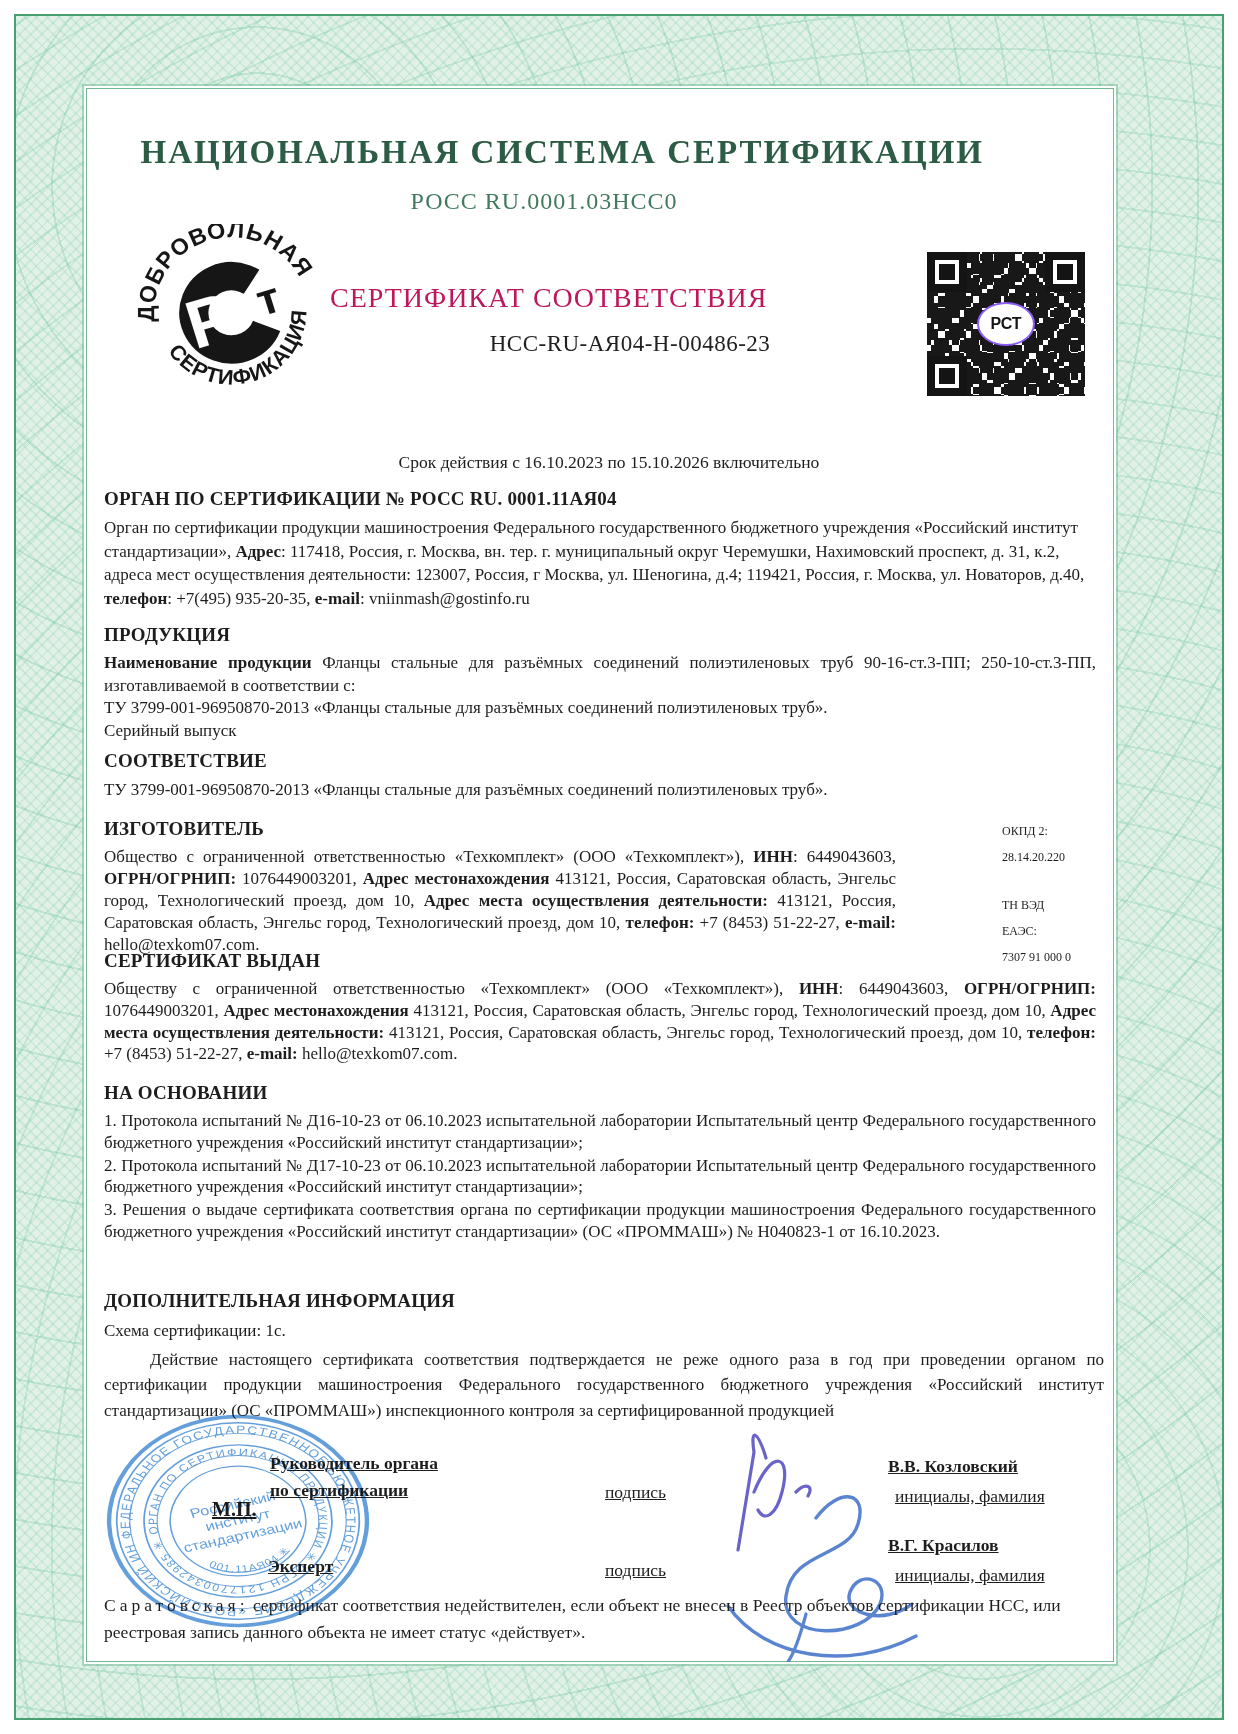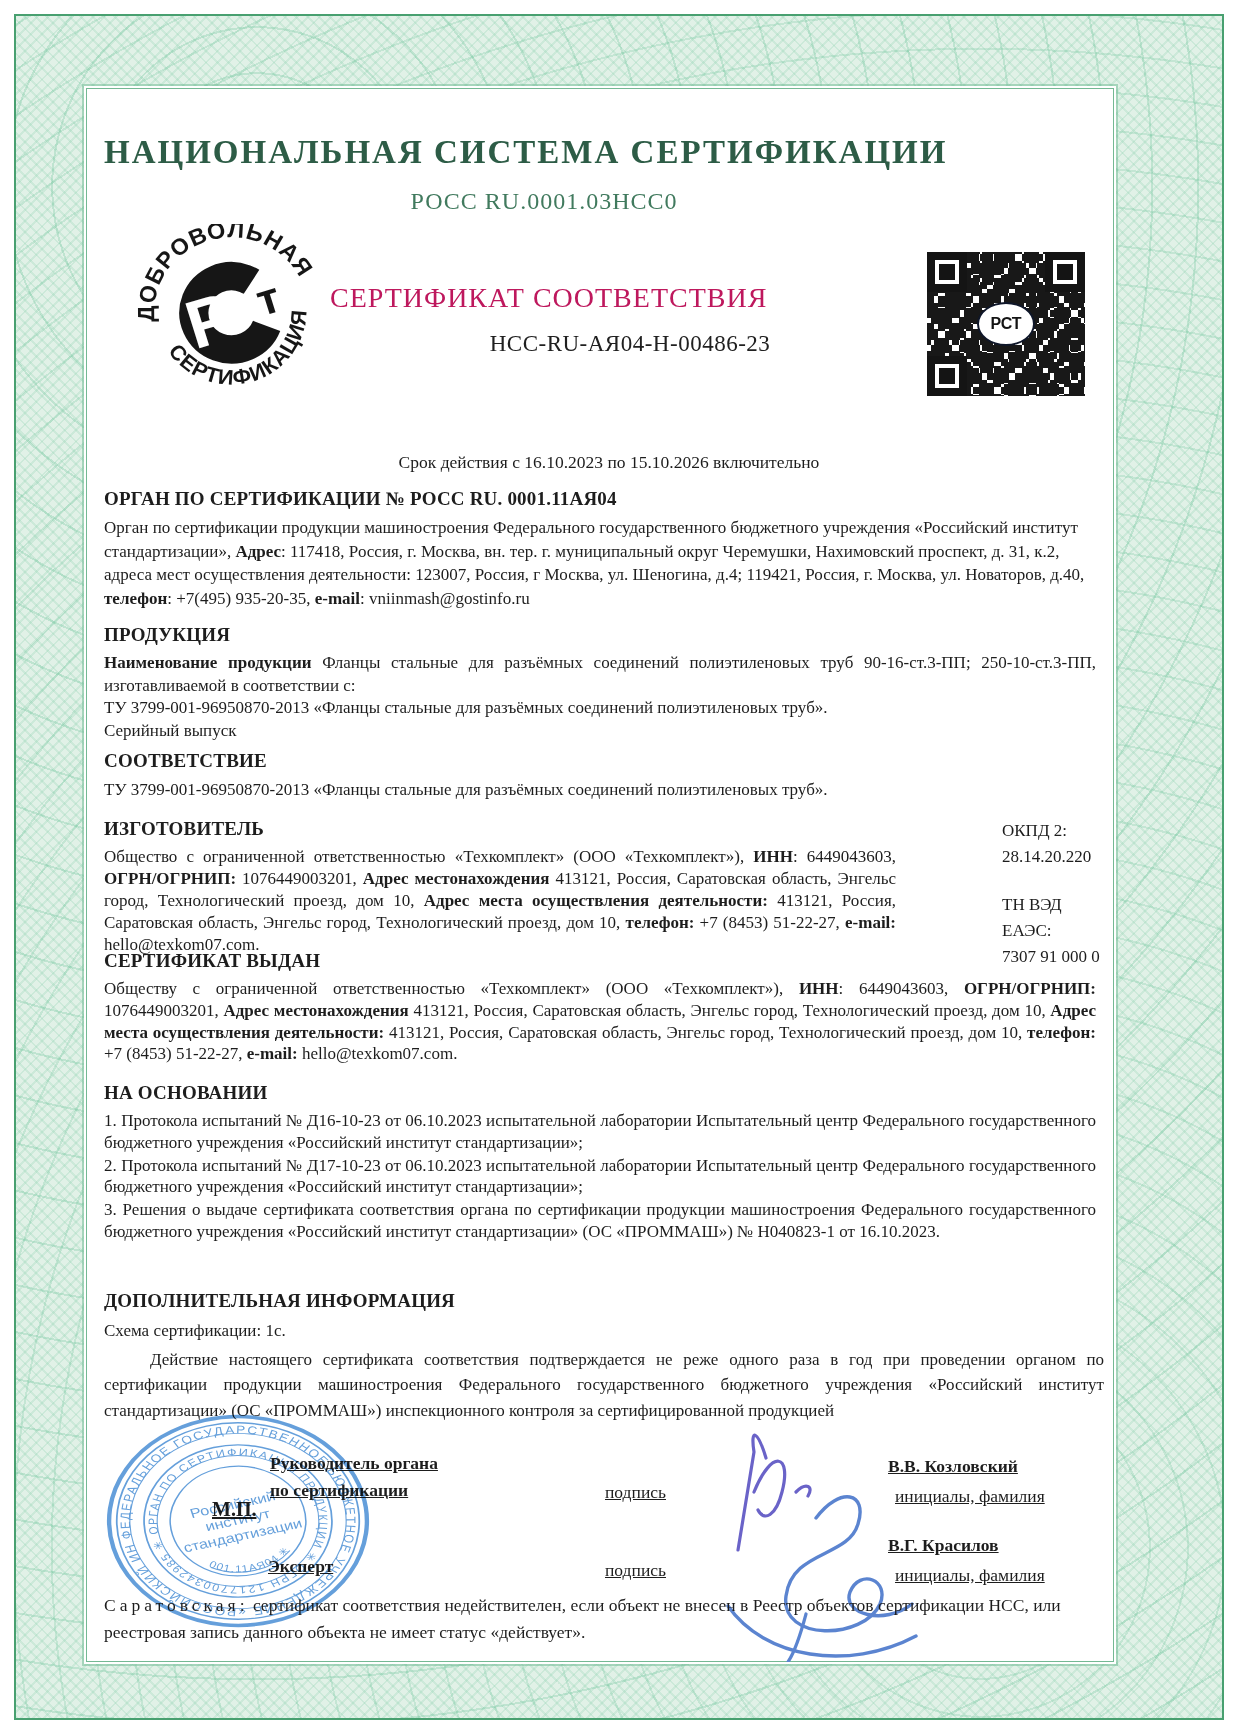--- a/index.html
+++ b/index.html
@@ -8,21 +8,21 @@
   
   .band{position:absolute;inset:14px;border:2px solid #48a070;background-color:#e1f1e7;
     background-image:
       repeating-radial-gradient(circle at 20% 10%, rgba(255,255,255,.0) 0 20px, rgba(112,196,156,.30) 20px 22px, rgba(255,255,255,0) 22px 46px),
       repeating-radial-gradient(circle at 80% 90%, rgba(255,255,255,0) 0 16px, rgba(112,196,156,.26) 16px 18px, rgba(255,255,255,0) 18px 38px),
       repeating-linear-gradient(45deg, rgba(130,205,168,.22) 0 2px, rgba(255,255,255,0) 2px 8px),
       repeating-linear-gradient(-45deg, rgba(130,205,168,.22) 0 2px, rgba(255,255,255,0) 2px 8px);}
   .sheet{position:absolute;left:86px;top:88px;width:1026px;height:1572px;background:#fff;
         border:1px solid #74b893;box-shadow:0 0 0 2px #fff, 0 0 0 4px rgba(116,190,152,.55);}
   
-  .sys-title{position:absolute;left:104px;top:134px;width:880px;text-align:left;
+  .sys-title{position:absolute;left:104px;top:134px;width:880px;text-align:right;
         font-size:33px;font-weight:bold;letter-spacing:2px;color:#2d5c46;}
   .sys-num{position:absolute;left:104px;top:188px;width:880px;text-align:center;
         font-size:24px;letter-spacing:1px;color:#417a5e;}
   .cert-title{position:absolute;left:330px;top:282px;width:600px;text-align:left;
         font-size:28px;letter-spacing:1px;color:#be185d;}
   .cert-num{position:absolute;left:330px;top:331px;width:600px;text-align:center;
         font-size:23px;letter-spacing:.5px;color:#202020;}
   .validity{position:absolute;left:104px;top:452px;width:1010px;text-align:center;font-size:17.5px;}
   
   .rst-logo{position:absolute;left:128px;top:224px;width:207px;height:174px;}
@@ -30,34 +30,34 @@
   .qr-noise{position:absolute;inset:5px;
     background-image:
       conic-gradient(#181818 25%, transparent 0 50%, #181818 0 75%, transparent 0),
       conic-gradient(#181818 25%, transparent 0 50%, #181818 0 75%, transparent 0),
       conic-gradient(#181818 25%, transparent 0 50%, #181818 0 75%, transparent 0);
     background-size:22px 22px,30px 30px,14px 14px;background-position:0 0,7px 11px,4px 2px;}
   .qr-finder{position:absolute;width:40px;height:40px;border:8px solid #141414;background:#fff;box-sizing:border-box;}
   .qr-finder::after{content:"";position:absolute;inset:4px;background:#141414;}
   .qr-f-tl{left:5px;top:5px;} .qr-f-tr{right:5px;top:5px;} .qr-f-bl{left:5px;bottom:5px;}
   .qr-oval{position:absolute;left:50%;top:50%;transform:translate(-50%,-50%);width:54px;height:40px;
-    border-radius:50%;background:#fff;border:2px solid #0f172a;display:flex;align-items:center;justify-content:center;
+    border-radius:50%;background:#fff;border:2px solid #8b5cf6;display:flex;align-items:center;justify-content:center;
     font-family:"Liberation Sans","DejaVu Sans",sans-serif;font-weight:bold;font-size:16px;color:#141414;}
   
   .sec{position:absolute;left:104px;width:992px;font-size:17px;}
   .sec h3{margin:0 0 6px 0;font-size:19px;font-weight:bold;letter-spacing:.2px;}
   .sec p{margin:0;line-height:23px;}
   .just{text-align:justify;}
   b{font-weight:bold;}
   .organ{top:488px;} .organ p{line-height:23.5px;font-family:Liberation Serif, serif;}
   .product{top:624px;} .product p{line-height:22.5px;}
   .conformity{top:750px;}
   .manuf{top:818px;} .manuf .cols{position:relative;}
   .manuf .main{width:792px;line-height:22px;}
-  .side-codes{position:absolute;left:898px;top:2px;width:120px;font-size:17px;line-height:26px;}
+  .side-codes{position:absolute;left:898px;top:2px;width:120px;font-size:12px;line-height:26px;}
   .side-gap{height:22px;}
   .issued{top:950px;} .issued p{line-height:21.8px;}
   .basis{top:1082px;} .basis p{line-height:21.8px;margin-bottom:1px;}
   .addinfo{top:1290px;width:1000px;} .addinfo p{line-height:25.5px;}
   .addinfo .indent{text-indent:46px;margin-top:3px;}
   
   .abs{position:absolute;font-size:17.5px;text-decoration:underline;}
   .bold{font-weight:bold;}
   .role1{left:270px;top:1450px;line-height:27px;}
   .mp{left:212px;top:1498px;font-size:20px;}

